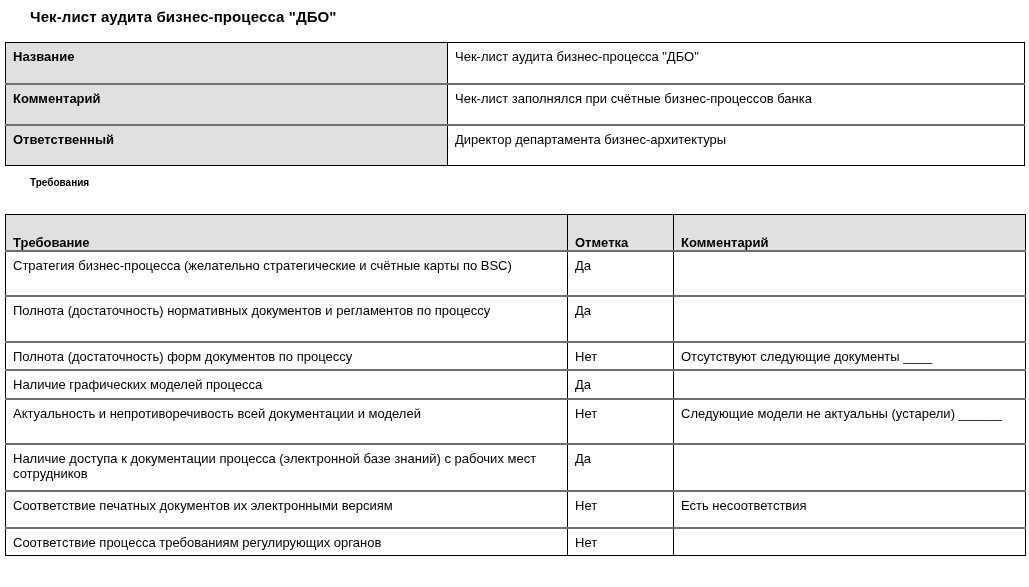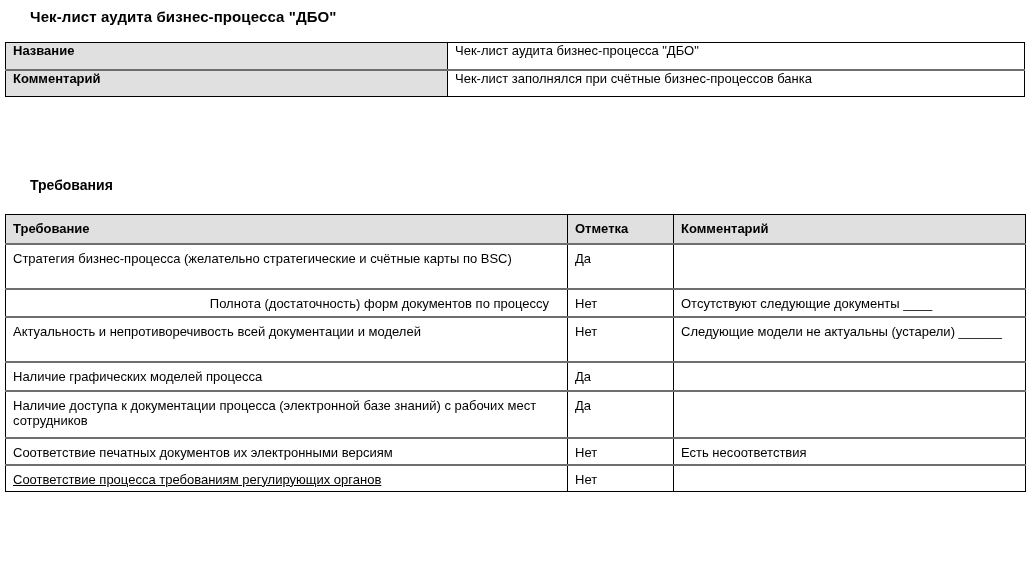--- a/index.html
+++ b/index.html
@@ -6,38 +6,38 @@
     body {
       width: 1029px; height: 587px; position: relative; overflow: hidden;
       font-family: "Liberation Sans", sans-serif; color: #000;
     }
     .doc-title {
       position: absolute; left: 30px; top: 8px;
       font-size: 15px; font-weight: bold; letter-spacing: 0.1px;
     }
     .section-title {
       position: absolute; left: 30px; top: 177px;
-      font-size: 14px; font-weight: bold;
+      font-size: 10px; font-weight: bold;
     }
     table {
       position: absolute; border-collapse: collapse; table-layout: fixed;
       font-size: 13px;
     }
     td, th {
       border: 1px solid #000; padding: 0 0 0 7px; text-align: left;
       vertical-align: top; line-height: 15px;
     }
     #info-table { left: 5px; top: 42px; width: 1020px; }
-    #info-table td { height: 27px; box-sizing: border-box; }
+    #info-table td { height: 41px; box-sizing: border-box; padding-top: 6px; }
     #info-table td.key { background: #e0e0e0; font-weight: bold; width: 442px; }
     #info-table tr + tr td { border-top: 2px solid #6e6e6e; }
     #req-table { left: 5px; top: 214px; width: 1020px; }
     #req-table th {
       background: #e0e0e0; font-weight: bold; height: 29px; box-sizing: border-box;
-      padding-top: 6px;
+      padding-top: 20px;
     }
     #req-table td { box-sizing: border-box; padding-top: 6px; padding-right: 18px; }
     #req-table tr.body-row + tr.body-row td,
     #req-table thead + tbody tr:first-child td { border-top: 2px solid #6e6e6e; }
     .col-req { width: 562px; }
     .col-mark { width: 106px; }
     .col-comment { width: 352px; }
   </style>
 </head>
 <body>
@@ -46,20 +46,24 @@
 
 <table id="info-table">
   <tbody>
     <tr>
       <td class="key">Название</td>
       <td>Чек-лист аудита бизнес-процесса "ДБО"</td>
     </tr>
     <tr>
       <td class="key">Комментарий</td>
       <td>Чек-лист заполнялся при счётные бизнес-процессов банка</td>
+    </tr>
+    <tr>
+      <td class="key">Ответственный</td>
+      <td>Директор департамента  бизнес-архитектуры</td>
     </tr>
   </tbody>
 </table>
 
 <div class="section-title">Требования</div>
 
 <table id="req-table">
   <colgroup>
     <col class="col-req">
       <col class="col-mark">
@@ -72,43 +76,48 @@
       <th>Комментарий</th>
     </tr>
   </thead>
   <tbody id="req-body">
       <tr class="body-row">
         <td style="height: 45px;">Стратегия бизнес-процесса (желательно стратегические и счётные карты по BSC)</td>
         <td style="height: 45px;">Да</td>
         <td style="height: 45px;"></td>
       </tr>
       <tr class="body-row">
-        <td style="height: 18px; text-align: right;">Полнота (достаточность) форм документов по процессу</td>
+        <td style="height: 46px;">Полнота (достаточность) нормативных документов и регламентов по процессу</td>
+        <td style="height: 46px;">Да</td>
+        <td style="height: 46px;"></td>
+      </tr>
+      <tr class="body-row">
+        <td style="height: 18px;">Полнота (достаточность) форм документов по процессу</td>
         <td style="height: 28px;">Нет</td>
         <td style="height: 16px;">Отсутствуют следующие документы ____</td>
+      </tr>
+      <tr class="body-row">
+        <td style="height: 29px;">Наличие графических моделей процесса</td>
+        <td style="height: 29px;">Да</td>
+        <td style="height: 29px;"></td>
       </tr>
       <tr class="body-row">
         <td style="height: 45px;">Актуальность и непротиворечивость  всей документации и моделей</td>
         <td style="height: 45px;">Нет</td>
         <td style="height: 45px;">Следующие модели не актуальны (устарели) ______</td>
-      </tr>
-      <tr class="body-row">
-        <td style="height: 29px;">Наличие графических моделей процесса</td>
-        <td style="height: 29px;">Да</td>
-        <td style="height: 29px;"></td>
       </tr>
       <tr class="body-row">
         <td style="height: 47px;">Наличие доступа к документации процесса (электронной базе знаний) с рабочих мест сотрудников</td>
         <td style="height: 47px;">Да</td>
         <td style="height: 47px;"></td>
       </tr>
       <tr class="body-row">
         <td style="height: 27px;">Соответствие печатных документов их электронными версиям</td>
         <td style="height: 27px;">Нет</td>
-        <td style="height: 27px;">Есть несоответствия</td>
+        <td style="height: 37px;">Есть несоответствия</td>
       </tr>
       <tr class="body-row">
-        <td style="height: 27px; text-decoration: underline;">Соответствие процесса требованиям регулирующих органов</td>
+        <td style="height: 27px;">Соответствие процесса требованиям регулирующих органов</td>
         <td style="height: 27px;">Нет</td>
         <td style="height: 27px;"></td>
       </tr>
     </tbody>
 </table>
 
 </body></html>

